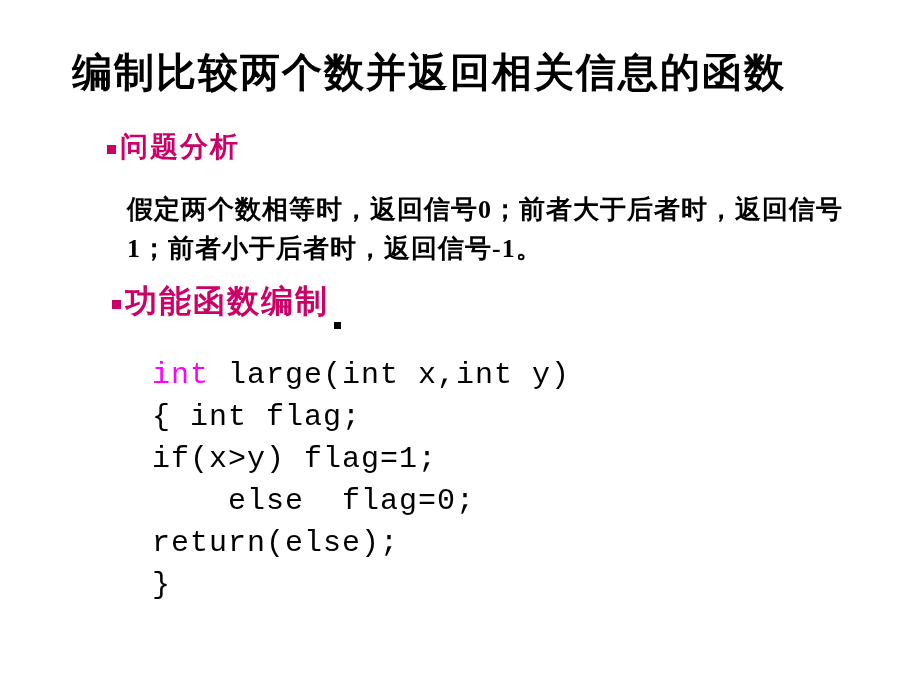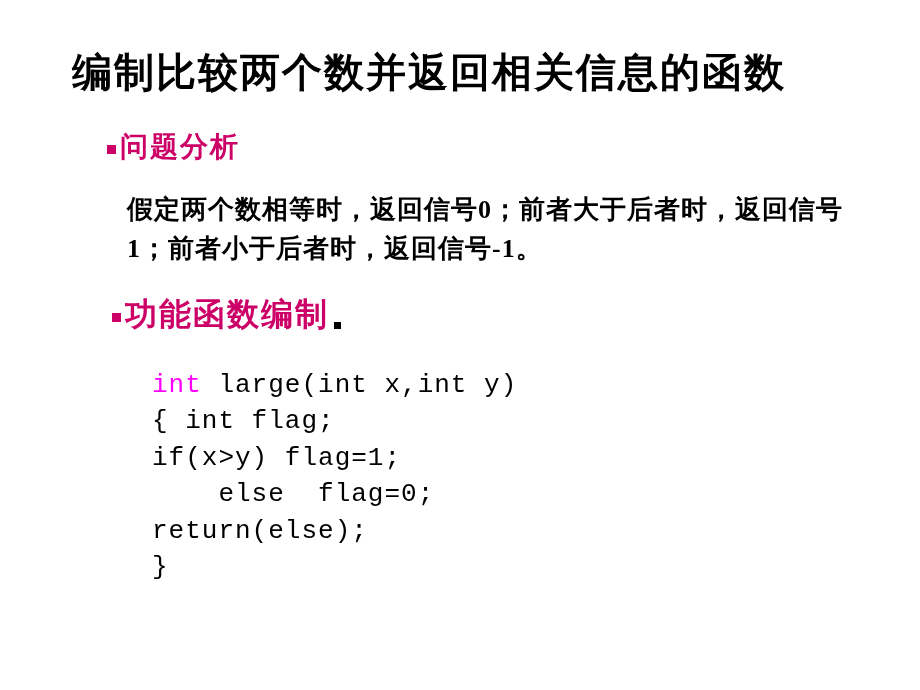--- a/index.html
+++ b/index.html
@@ -42,42 +42,42 @@
       margin-right: 4px;
       vertical-align: middle;
     }
     .analysis-text {
       font-size: 26px;
       font-weight: bold;
       color: #000000;
       margin-left: 55px;
       line-height: 1.5;
       letter-spacing: 1px;
-      margin-bottom: 25px;
+      margin-bottom: 12px;
       font-family: Liberation Serif, serif;
     }
     .section-header2 {
       font-size: 32px;
       font-weight: bold;
       color: #cc0066;
       margin-left: 40px;
       margin-bottom: 30px;
       letter-spacing: 2px;
     }
     .section-header2 .bullet {
       display: inline-block;
       width: 9px;
       height: 9px;
       background: #cc0066;
       margin-right: 4px;
       vertical-align: middle;
     }
     .code-block {
       font-family: "Courier New", monospace;
-      font-size: 26px;
+      font-size: 30px;
       margin-left: 80px;
       line-height: 1.4;
       letter-spacing: 1px;
     }
     .code-line {
       white-space: pre;
     }
     .keyword {
       color: #ff00ff;
     }

